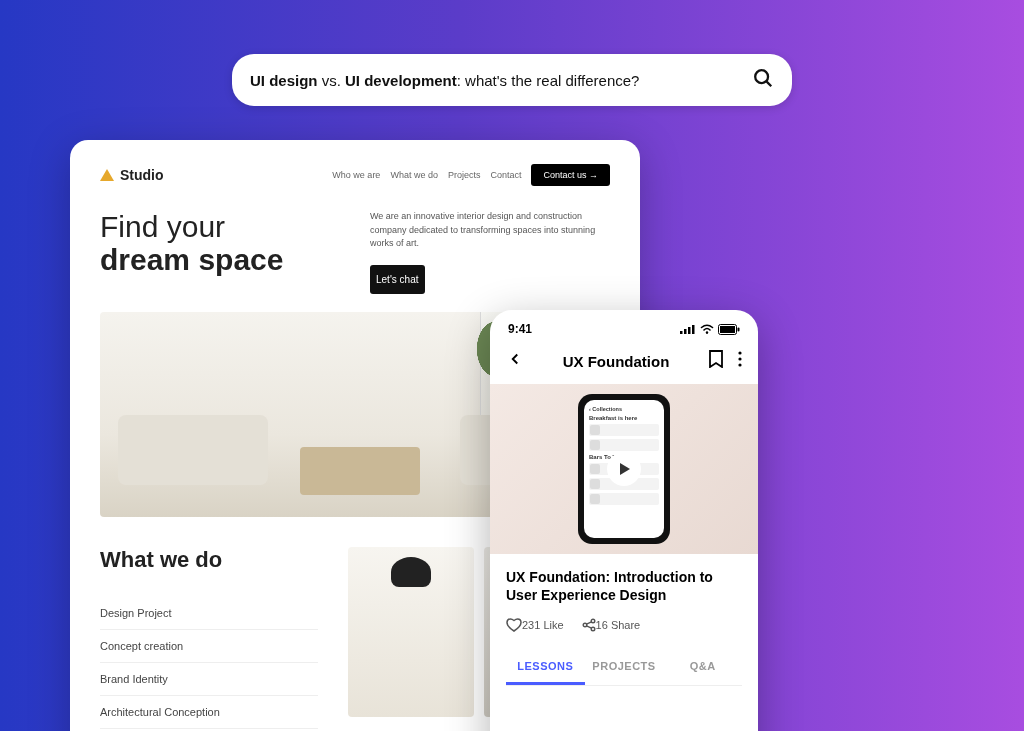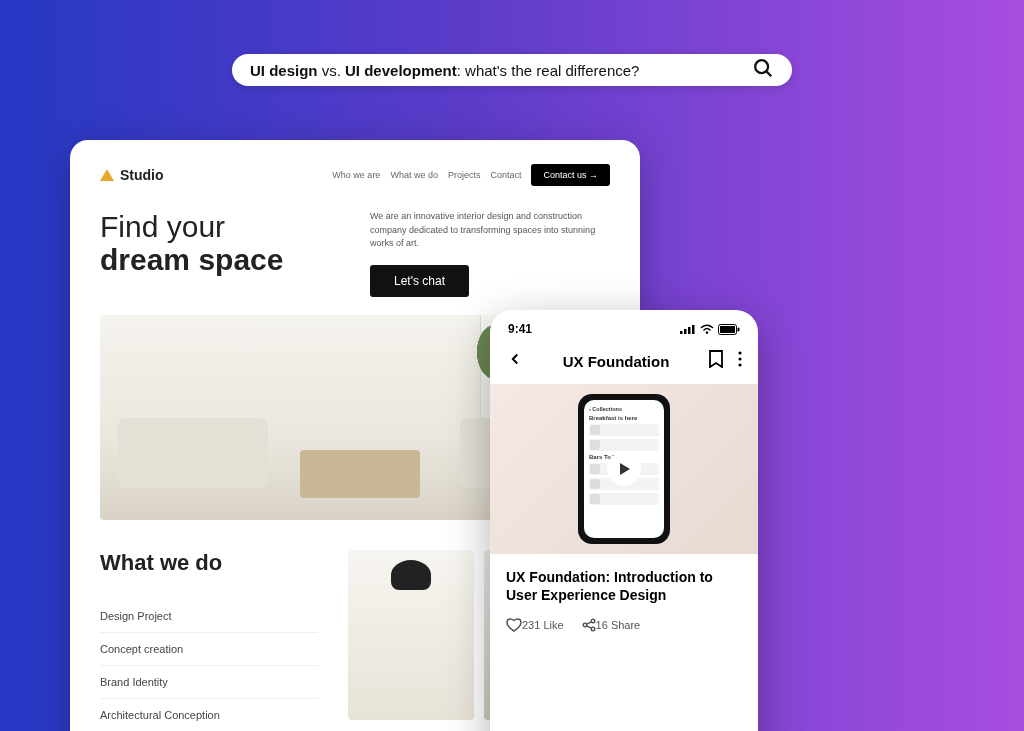--- a/index.html
+++ b/index.html
@@ -12,21 +12,21 @@
   position: relative;
 }
 
 
 .search-bar {
   position: absolute;
   top: 54px;
   left: 50%;
   transform: translateX(-50%);
   width: 560px;
-  height: 32px;
+  height: 52px;
   background: #fff;
   border-radius: 22px;
   display: flex;
   align-items: center;
   padding: 0 18px;
   box-shadow: 0 2px 8px rgba(0,0,0,0.15);
 }
 .search-text { font-size: 15px; color: #111; flex: 1; }
 .search-text .bold { font-weight: 700; }
 .search-icon svg { width: 22px; height: 22px; }
@@ -46,21 +46,21 @@
 }
 .d-header { display: flex; align-items: center; justify-content: space-between; margin-bottom: 24px; }
 .d-logo { display: flex; align-items: center; gap: 6px; font-weight: 700; font-size: 14px; color: #222; }
 .d-logo-tri { width: 0; height: 0; border-left: 7px solid transparent; border-right: 7px solid transparent; border-bottom: 12px solid #e6a82c; }
 .d-nav { display: flex; gap: 10px; font-size: 9px; color: #666; align-items: center; }
 .d-nav-contact { background: #000000; color: #fff; padding: 6px 12px; border-radius: 3px; font-size: 9px; }
 .d-hero { display: flex; justify-content: space-between; margin-bottom: 18px; }
 .d-hero-left { font-size: 30px; font-weight: 300; color: #222; line-height: 1.1; }
 .d-hero-left .bold { font-weight: 700; }
 .d-hero-right { width: 240px; font-size: 9px; color: #555; line-height: 1.5; }
-.d-hero-btn { margin-top: 14px; background: #111; color: #fff; font-size: 12px; padding: 7px 24px; border-radius: 3px; display: inline-block; }
+.d-hero-btn { margin-top: 14px; background: #111; color: #fff; font-size: 10px; padding: 7px 6px; border-radius: 3px; display: inline-block; }
 .d-image {
   width: 100%;
   height: 205px;
   background: linear-gradient(180deg, #f5f3ee 0%, #ebe7de 60%, #d9d3c5 100%);
   border-radius: 4px;
   position: relative;
   overflow: hidden;
   margin-bottom: 30px;
 }
 .d-sofa-l { position: absolute; left: 18px; bottom: 32px; width: 150px; height: 70px; background: #e4e0d6; border-radius: 8px; }
@@ -264,14 +264,19 @@
         <svg width="14" height="14" viewBox="0 0 14 14" fill="none" stroke="#555" stroke-width="1.4">
             <circle cx="3" cy="7" r="1.8"></circle>
             <circle cx="11" cy="3" r="1.8"></circle>
             <circle cx="11" cy="11" r="1.8"></circle>
             <line x1="4.5" y1="6.2" x2="9.5" y2="3.8"></line>
             <line x1="4.5" y1="7.8" x2="9.5" y2="10.2"></line>
           </svg>
         <span>16 Share</span>
       </div>
     </div>
+    <div class="p-tabs">
+      <div class="p-tab active">LESSONS</div>
+      <div class="p-tab">PROJECTS</div>
+      <div class="p-tab">Q&amp;A</div>
+    </div>
   </div>
 </div>
 
 </body></html>

